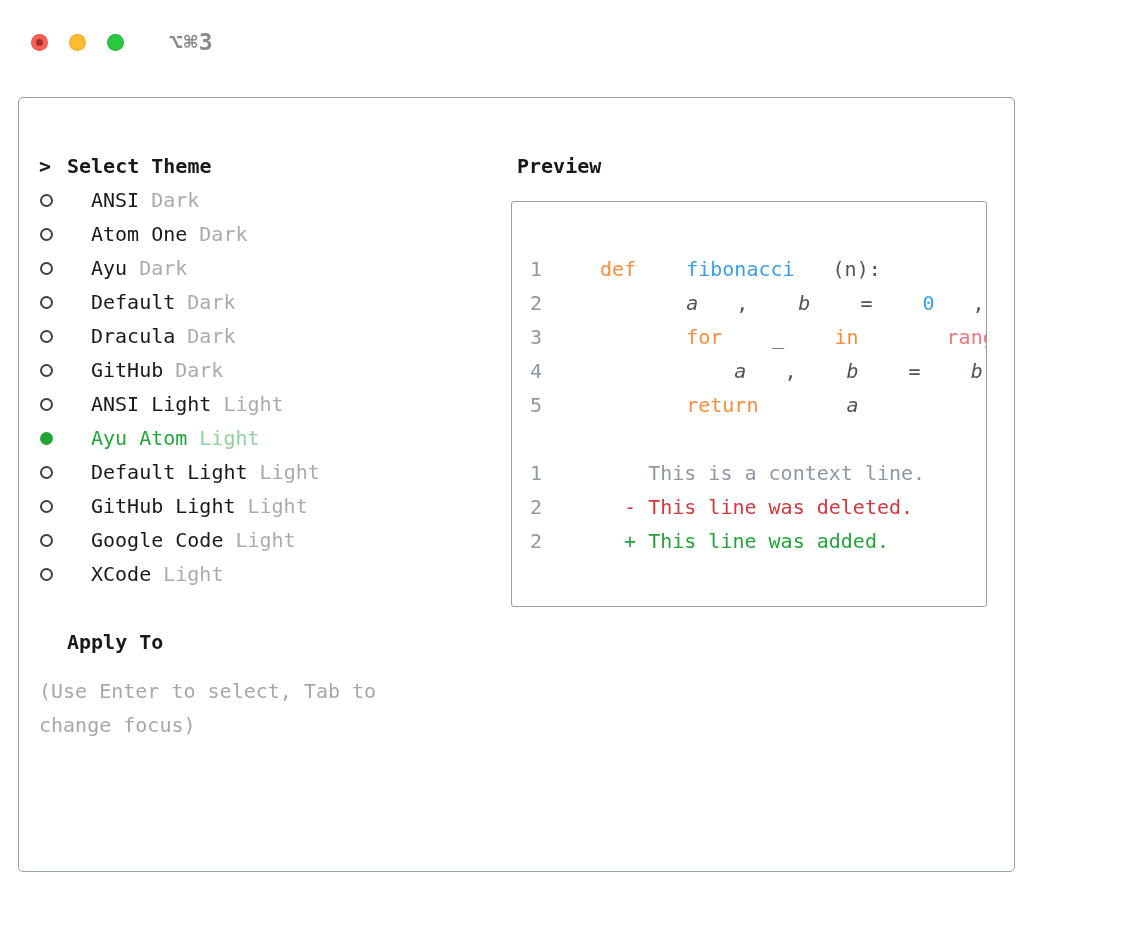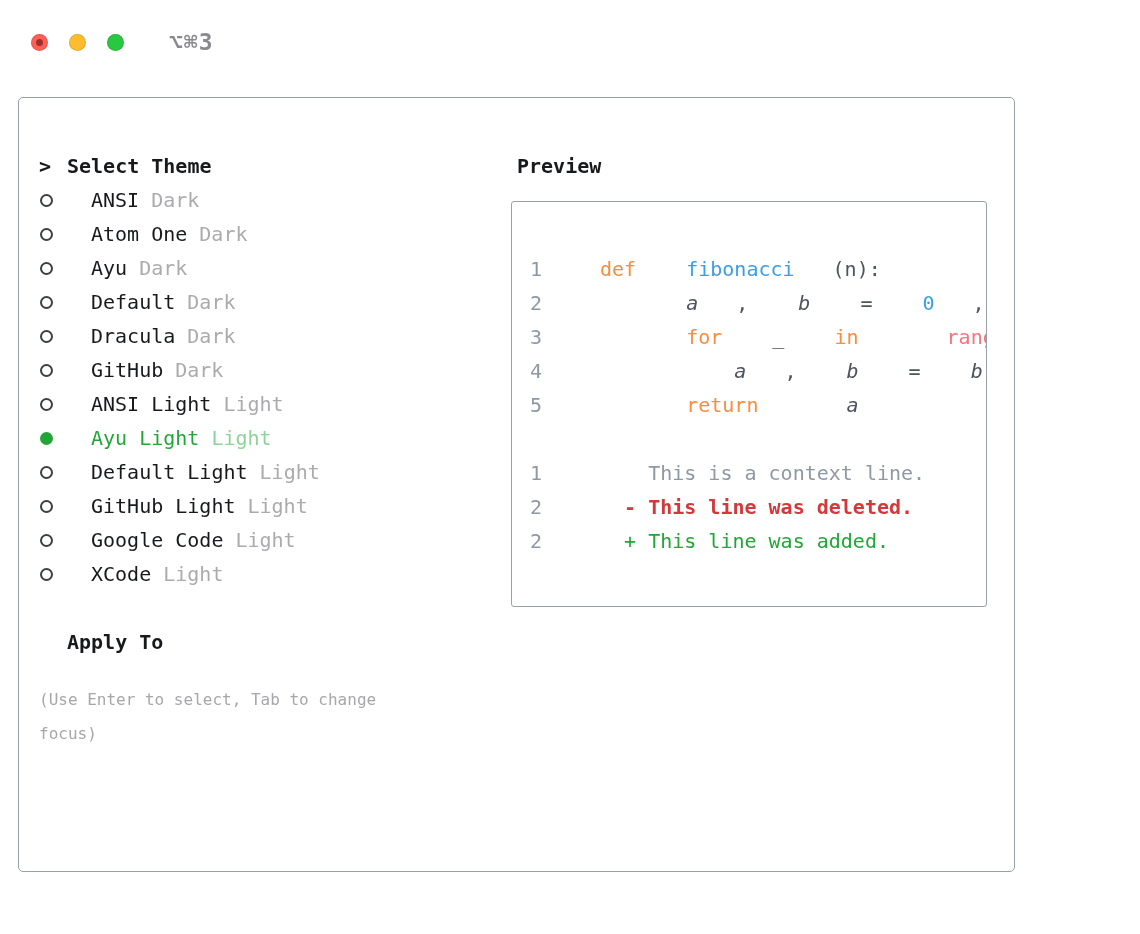--- a/index.html
+++ b/index.html
@@ -33,39 +33,39 @@
   .row { display: flex; align-items: center; height: 34px; white-space: pre; }
   .ind { width: 28px; flex: 0 0 28px; display: flex; align-items: center; }
   .dot { width: 13px; height: 13px; border-radius: 50%; border: 2px solid #3d4043; margin-left: 1px; }
   .selected .dot { background: var(--accent-green, #21a637); border-color: var(--accent-green, #21a637); }
   .bold { font-weight: 700; color: var(--text, #17191c); }
   .theme-name { color: var(--text, #17191c); margin-left: 24px; }
   .selected .theme-name { color: var(--accent-green, #21a637); }
   .theme-variant { color: var(--variant-gray, #ababaf); margin-left: 12px; }
   .selected .theme-variant { color: var(--accent-green-light, #8ed39a); }
   .apply-section { margin-top: 34px; }
-  .hint { margin-top: 24px; max-width: 400px; font-size: 16px; line-height: 34px; color: var(--muted, #a7a7ab); }
+  .hint { margin-top: 15px; max-width: 400px; font-size: 20px; line-height: 34px; color: var(--muted, #a7a7ab); }
 
   
   .preview-title { position: absolute; left: 498px; top: 51px; height: 34px; display: flex; align-items: center; font-size: 20px; font-weight: 700; }
   .preview-box {
     position: absolute; left: 492px; top: 103px; width: 476px; height: 406px;
     border: 1.5px solid var(--border, #98a0a8); border-radius: 3px;
     padding: 50px 10px 0 18px; overflow: hidden; background: #fff;
   }
   .code-line { display: flex; align-items: center; height: 34px; font-size: 20px; white-space: pre; }
   .lnum { width: 32px; flex: 0 0 32px; color: var(--line-number, #8e99a4); }
   .ltext span { color: var(--plain, #4e545e); margin-left: 38px; }
   .ltext .c-keyword { color: var(--keyword, #f98c3d); }
   .ltext .c-function { color: var(--function, #3a9ee6); }
   .ltext .c-builtin { color: var(--builtin, #f2757d); }
   .ltext .c-num_blue { color: var(--num-blue, #3a9ee6); }
   .ltext .c-num_purple { color: var(--num-purple, #a37acc); }
   .ltext .c-diff_context { color: var(--diff-context, #8e99a4); }
-  .ltext .c-diff_deleted { color: var(--diff-deleted, #d4383d); font-weight: bold; }
+  .ltext .c-diff_deleted { color: var(--diff-deleted, #d4383d); }
   .ltext .c-diff_added { color: var(--diff-added, #21a637); }
   .it { font-style: italic; }
 </style>
 </head>
 <body>
 
 <div class="titlebar">
   <span class="light light-close"></span>
   <span class="light light-min"></span>
   <span class="light light-zoom"></span>
@@ -81,21 +81,21 @@
     </div>
 
     <div id="theme-list">
         <div class="row theme-row"><span class="ind"><span class="dot"></span></span><span class="theme-name">ANSI</span><span class="theme-variant">Dark</span></div>
         <div class="row theme-row"><span class="ind"><span class="dot"></span></span><span class="theme-name">Atom One</span><span class="theme-variant">Dark</span></div>
         <div class="row theme-row"><span class="ind"><span class="dot"></span></span><span class="theme-name">Ayu</span><span class="theme-variant">Dark</span></div>
         <div class="row theme-row"><span class="ind"><span class="dot"></span></span><span class="theme-name">Default</span><span class="theme-variant">Dark</span></div>
         <div class="row theme-row"><span class="ind"><span class="dot"></span></span><span class="theme-name">Dracula</span><span class="theme-variant">Dark</span></div>
         <div class="row theme-row"><span class="ind"><span class="dot"></span></span><span class="theme-name">GitHub</span><span class="theme-variant">Dark</span></div>
         <div class="row theme-row"><span class="ind"><span class="dot"></span></span><span class="theme-name">ANSI Light</span><span class="theme-variant">Light</span></div>
-        <div class="row theme-row selected"><span class="ind"><span class="dot"></span></span><span class="theme-name">Ayu Light</span><span class="theme-variant">Light</span></div>
+        <div class="row theme-row selected"><span class="ind"><span class="dot"></span></span><span class="theme-name">Ayu Atom</span><span class="theme-variant">Light</span></div>
         <div class="row theme-row"><span class="ind"><span class="dot"></span></span><span class="theme-name">Default Light</span><span class="theme-variant">Light</span></div>
         <div class="row theme-row"><span class="ind"><span class="dot"></span></span><span class="theme-name">GitHub Light</span><span class="theme-variant">Light</span></div>
         <div class="row theme-row"><span class="ind"><span class="dot"></span></span><span class="theme-name">Google Code</span><span class="theme-variant">Light</span></div>
         <div class="row theme-row"><span class="ind"><span class="dot"></span></span><span class="theme-name">XCode</span><span class="theme-variant">Light</span></div>
       </div>
 
     <div class="apply-section">
       <div class="row">
         <span class="ind"></span>
         <span class="bold">Apply To</span>

